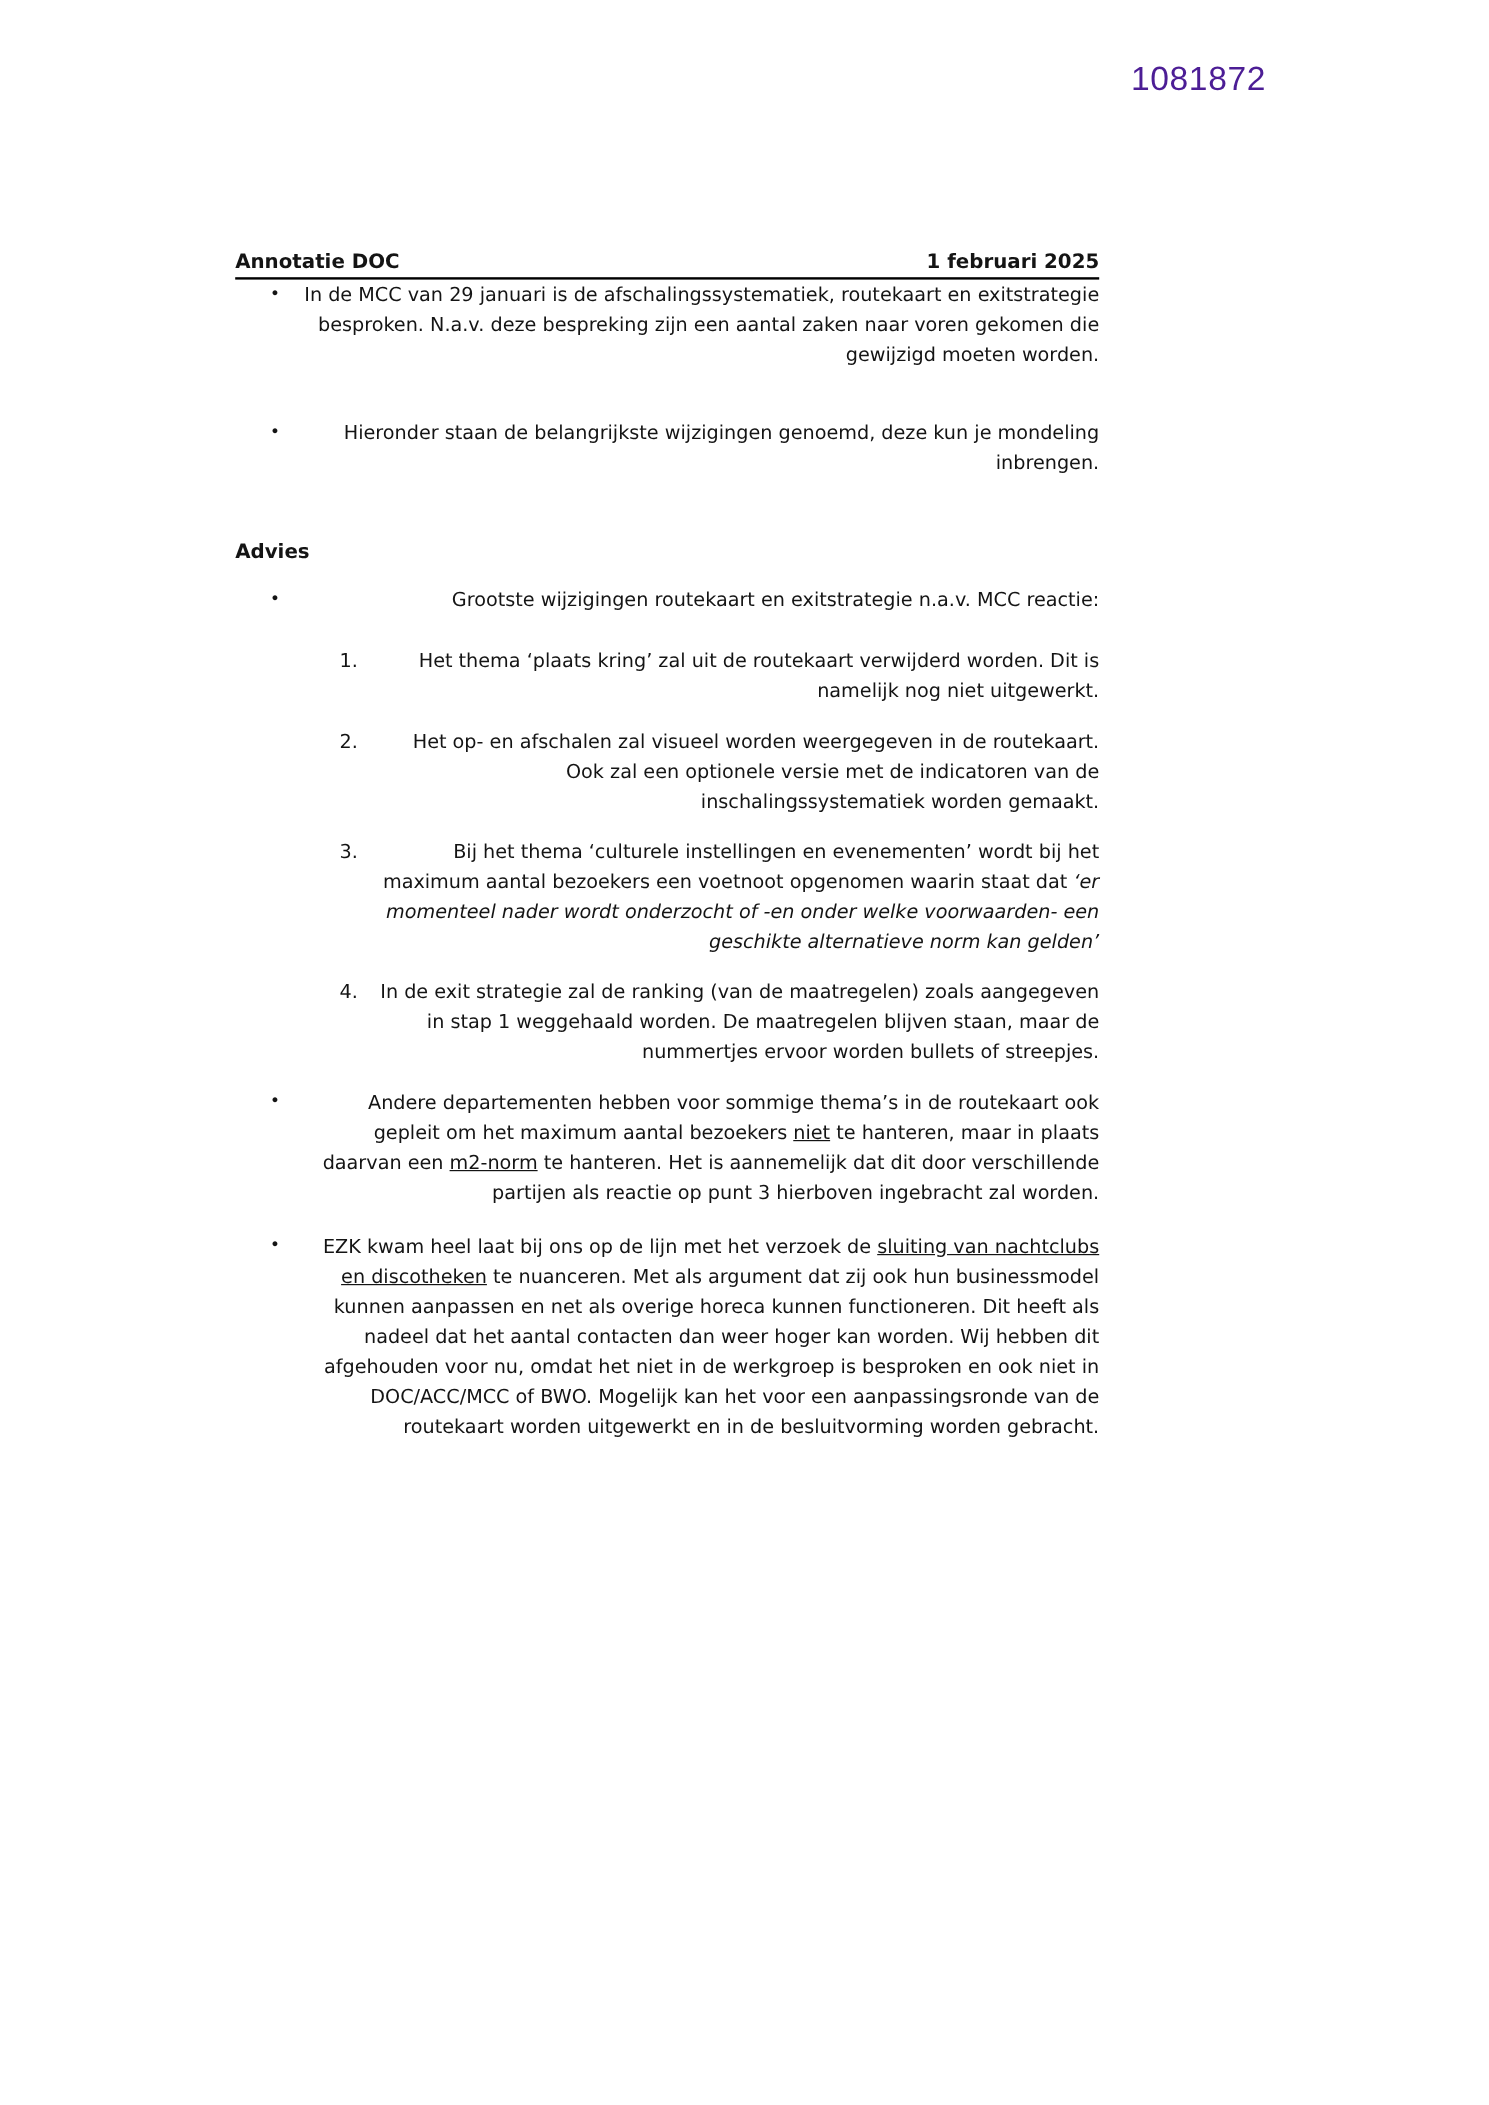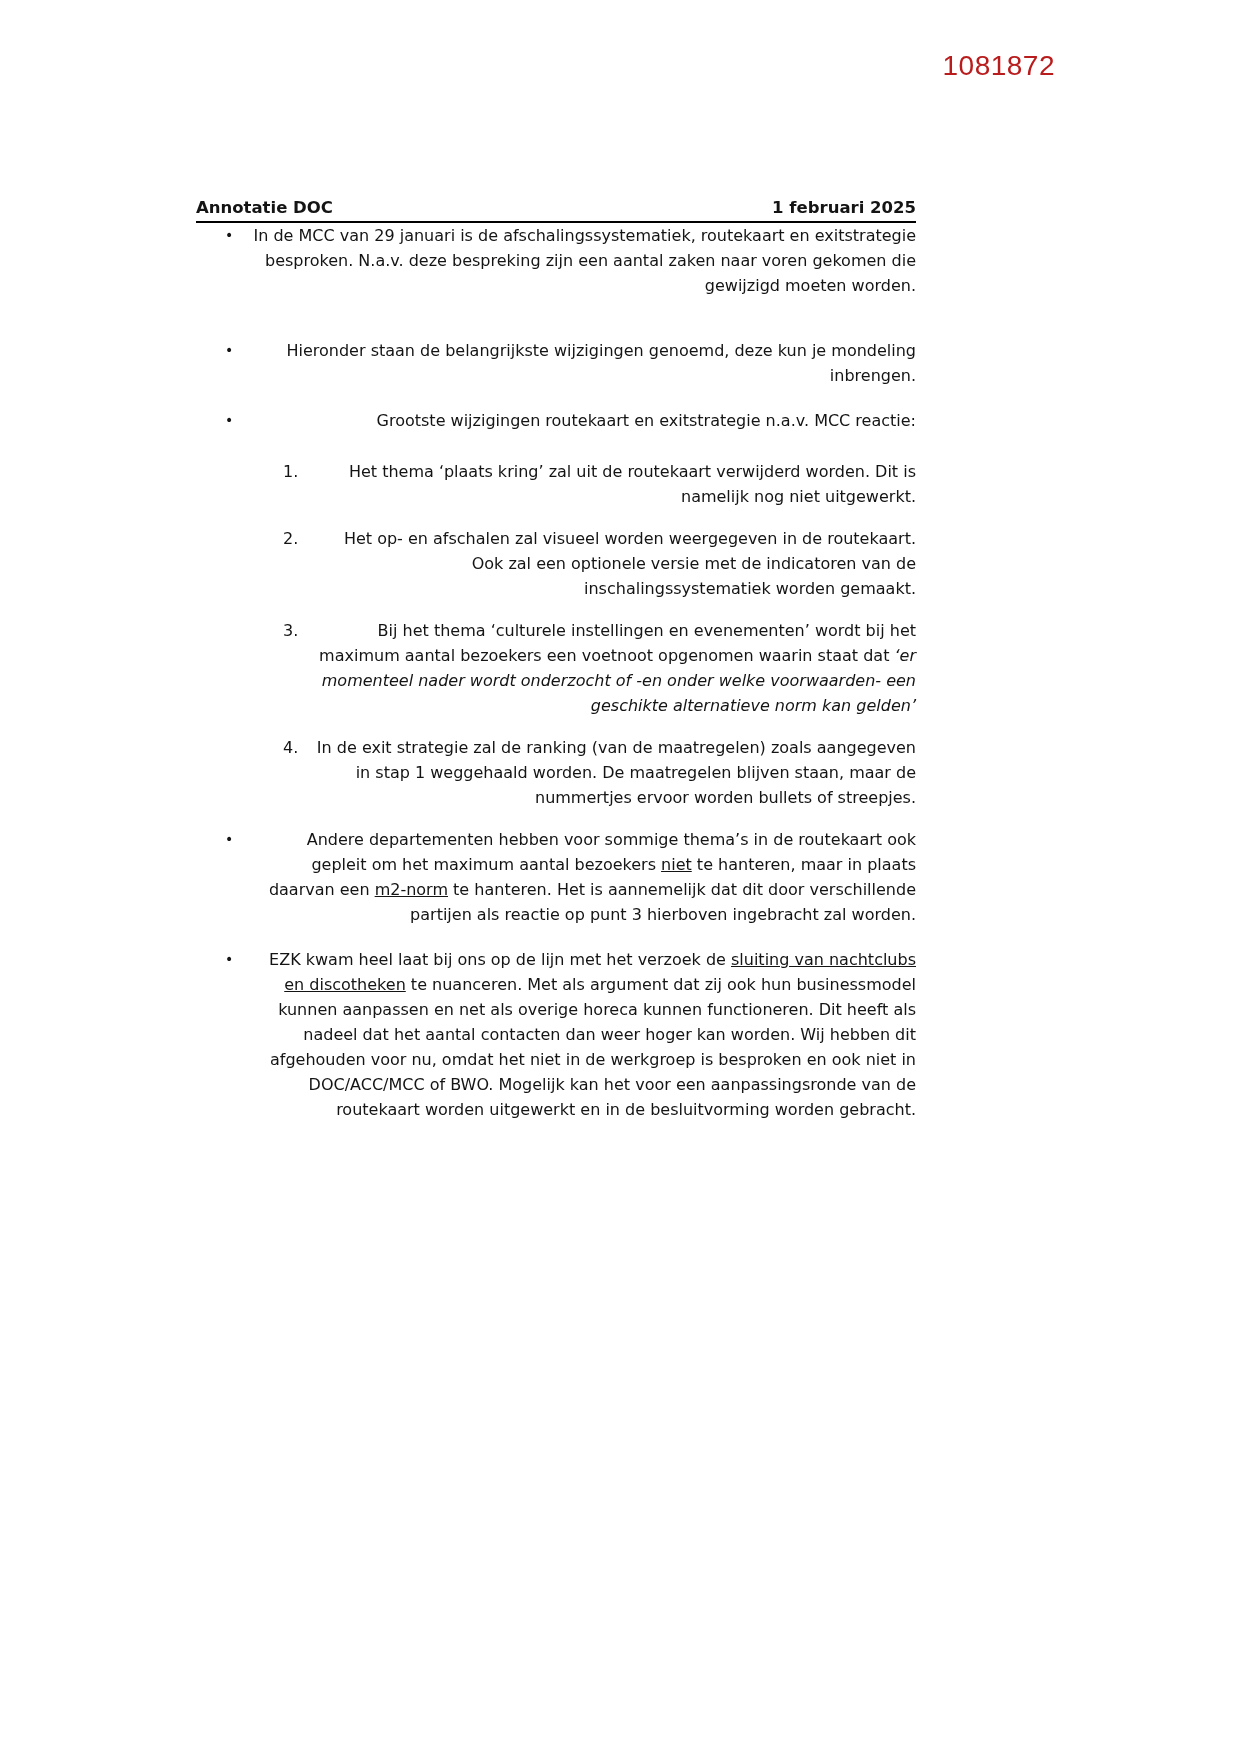--- a/index.html
+++ b/index.html
@@ -17,27 +17,27 @@
     inset: 0;
     background: #ffffff;
   }
   .page-number {
     position: absolute;
     top: 50px;
     right: 186px;
     font-family: "Liberation Sans", sans-serif;
     font-size: 28px;
     font-weight: 500;
-    color: #b91c1c;
+    color: #4c1d95;
     letter-spacing: 0.5px;
   }
   .content {
     position: absolute;
     left: 196px;
-    top: 198px;
+    top: 208px;
     width: 720px;
   }
   .doc-header {
     display: flex;
     justify-content: space-between;
     align-items: baseline;
     font-size: 16.5px;
     font-weight: bold;
     border-bottom: 2px solid #000000;
     padding-bottom: 4px;
@@ -102,20 +102,21 @@
           <div class="bullet-item">
             <span class="marker">•</span>
             <span class="item-text"><span>In de MCC van 29 januari is de afschalingssystematiek, routekaart en exitstrategie besproken. N.a.v. deze bespreking zijn een aantal zaken naar voren gekomen die gewijzigd moeten worden.</span></span>
           </div>
           <div class="bullet-item extra-gap-before">
             <span class="marker">•</span>
             <span class="item-text"><span>Hieronder staan de belangrijkste wijzigingen genoemd, deze kun je mondeling inbrengen.</span></span>
           </div>
         </section>
         <section class="doc-section">
+          <h2 class="section-heading">Advies</h2>
           <div class="bullet-item">
             <span class="marker">•</span>
             <span class="item-text"><span>Grootste wijzigingen routekaart en exitstrategie n.a.v. MCC reactie:</span></span>
           </div>
           <div class="numbered-item">
             <span class="marker">1.</span>
             <span class="item-text"><span>Het thema ‘plaats kring’ zal uit de routekaart verwijderd worden. Dit is namelijk nog niet uitgewerkt.</span></span>
           </div>
           <div class="numbered-item">
             <span class="marker">2.</span>

